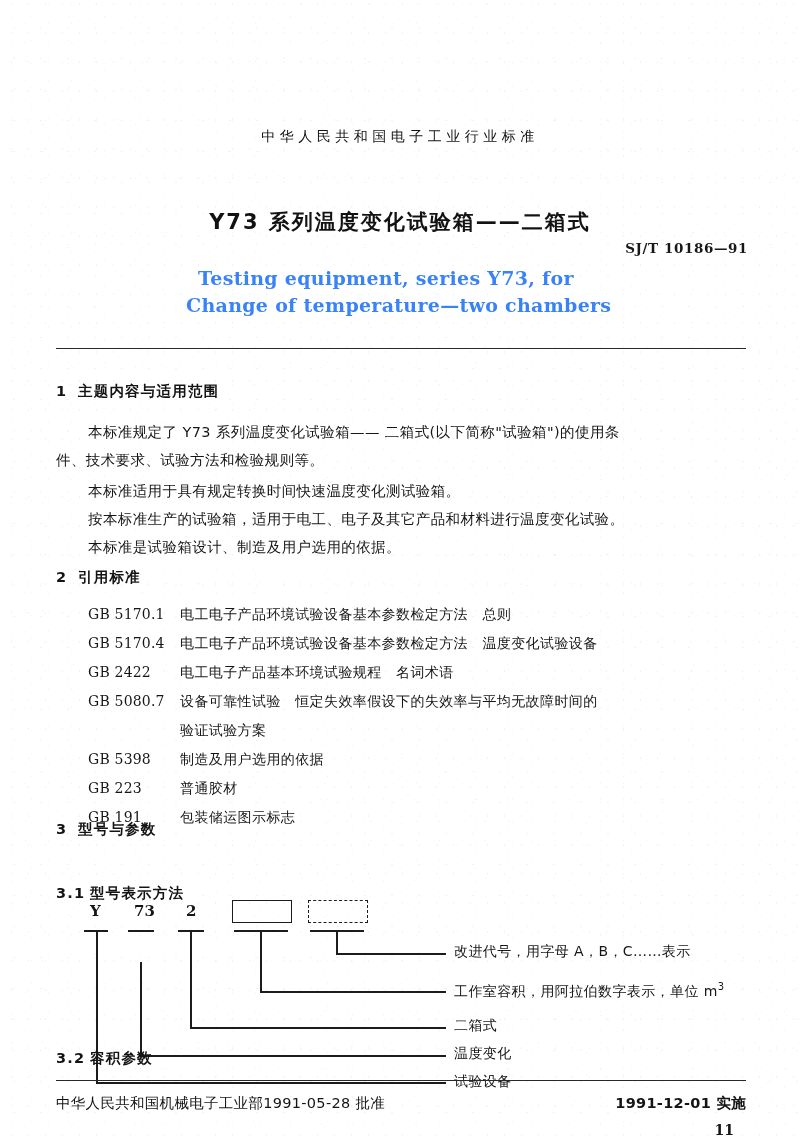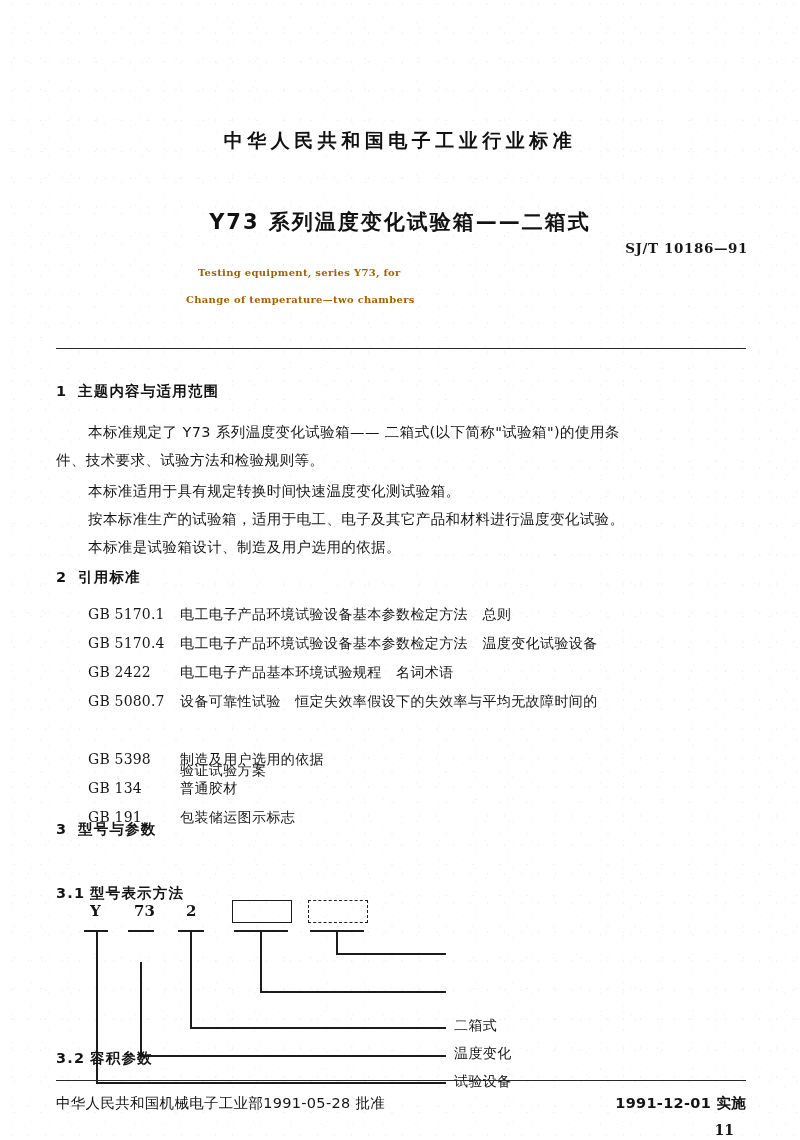--- a/index.html
+++ b/index.html
@@ -50,22 +50,22 @@
   .cn {
     font-family: "DejaVu Sans", "Liberation Sans", sans-serif;
     color: #1a1a1a;
   }
 
   
   .doc-title {
     position: absolute;
     top: 128px; left: 0; width: 800px;
     text-align: center;
-    font-size: 19px;
-    font-weight: bold;
+    font-size: 14px;
+    font-weight: normal;
     letter-spacing: 4.5px;
     color: #141414;
   }
   .doc-subtitle {
     position: absolute;
     top: 208px; left: 0; width: 800px;
     text-align: center;
     font-size: 21px;
     font-weight: bold;
     letter-spacing: 2px;
@@ -77,23 +77,23 @@
     right: 52px;
     font-size: 13.5px;
     font-weight: bold;
     letter-spacing: .6px;
     color: #1a1a1a;
     font-family: "DejaVu Serif", "Liberation Serif", serif;
   }
   .eng {
     position: absolute;
     left: 198px;
-    font-size: 10px;
-    font-weight: bold;
-    color: #a16207;
+    font-size: 19px;
+    font-weight: bold;
+    color: #3b82f6;
     font-family: "DejaVu Serif", "Liberation Serif", serif;
     letter-spacing: .3px;
   }
   .eng.l1 { top: 267px; }
   .eng.l2 { top: 294px; left: 186px; }
 
   .rule {
     position: absolute;
     left: 56px;
     width: 690px;
@@ -253,26 +253,26 @@
     </div>
     <div class="ref-row cn" style="left:88px; top:635px;">
       <span class="ref-code">GB 5170.4</span><span class="ref-name">电工电子产品环境试验设备基本参数检定方法　温度变化试验设备</span>
     </div>
     <div class="ref-row cn" style="left:88px; top:664px;">
       <span class="ref-code">GB 2422</span><span class="ref-name">电工电子产品基本环境试验规程　名词术语</span>
     </div>
     <div class="ref-row cn" style="left:88px; top:693px;">
       <span class="ref-code">GB 5080.7</span><span class="ref-name">设备可靠性试验　恒定失效率假设下的失效率与平均无故障时间的</span>
     </div>
-    <div class="ref-cont cn" style="left:180px; top:722px;margin-top:40px;">验证试验方案</div>
+    <div class="ref-cont cn" style="left:180px; top:722px;">验证试验方案</div>
     <div class="ref-row cn" style="left:88px; top:751px;">
       <span class="ref-code">GB 5398</span><span class="ref-name">制造及用户选用的依据</span>
     </div>
     <div class="ref-row cn" style="left:88px; top:780px;">
-      <span class="ref-code">GB 134</span><span class="ref-name">普通胶材</span>
+      <span class="ref-code">GB 223</span><span class="ref-name">普通胶材</span>
     </div>
     <div class="ref-row cn" style="left:88px; top:809px;">
       <span class="ref-code">GB 191</span><span class="ref-name">包装储运图示标志</span>
     </div>
 
     <div class="sec-head cn" style="left:56px; top:820px;">
       <span class="sec-num">3</span><span>型号与参数</span>
     </div>
 
     <div class="sec-head cn" style="left:56px; top:884px;">
@@ -301,20 +301,22 @@
 
       <div class="vline" style="left:134px; top:44px; height:98px;"></div>
       <div class="hline" style="left:134px; top:141px; width:256px;"></div>
 
       <div class="vline" style="left:84px; top:76px; height:94px;"></div>
       <div class="hline" style="left:84px; top:169px; width:306px;"></div>
 
       <div class="vline" style="left:40px; top:44px; height:153px;"></div>
       <div class="hline" style="left:40px; top:196px; width:350px;"></div>
 
+      <div class="dg-label cn" style="left:398px; top:57px;">改进代号，用字母 A，B，C……表示</div>
+      <div class="dg-label cn" style="left:398px; top:95px;"><span>工作室容积，用阿拉伯数字表示，单位 m</span><span class="sup">3</span></div>
       <div class="dg-label cn" style="left:398px; top:131px;text-align:center;">二箱式</div>
       <div class="dg-label cn" style="left:398px; top:159px;">温度变化</div>
       <div class="dg-label cn" style="left:398px; top:187px;">试验设备</div>
     </div>
 
     <div class="sec-head cn" style="left:56px; top:1049px;">
       <span class="sec-num" style="width:34px;">3.2</span><span>容积参数</span>
     </div>
 
     <div class="rule bottom"></div>

